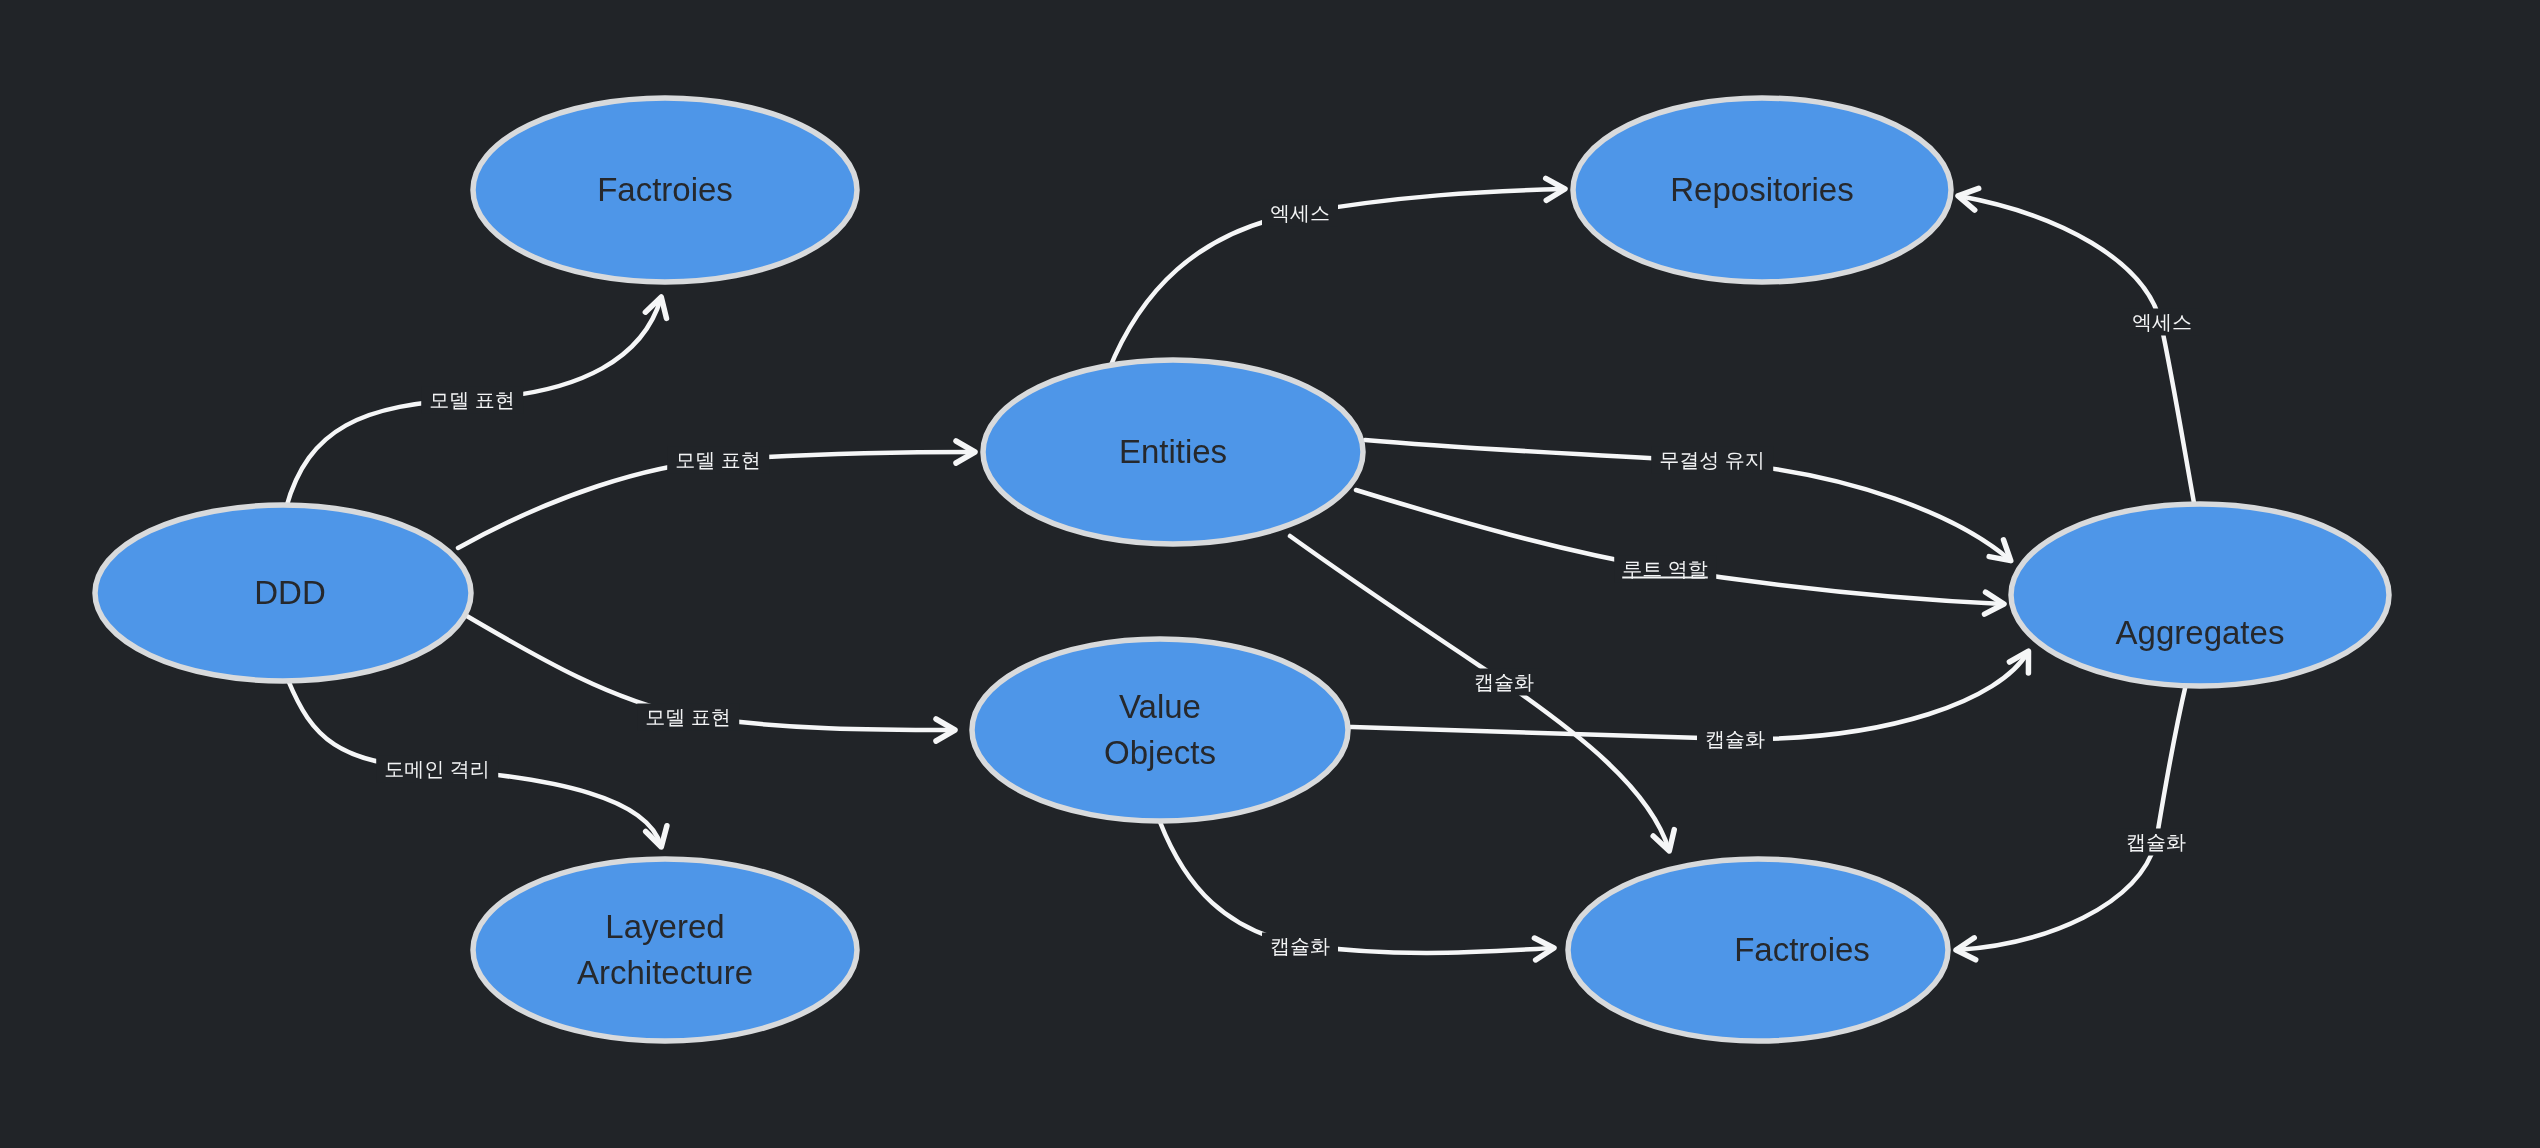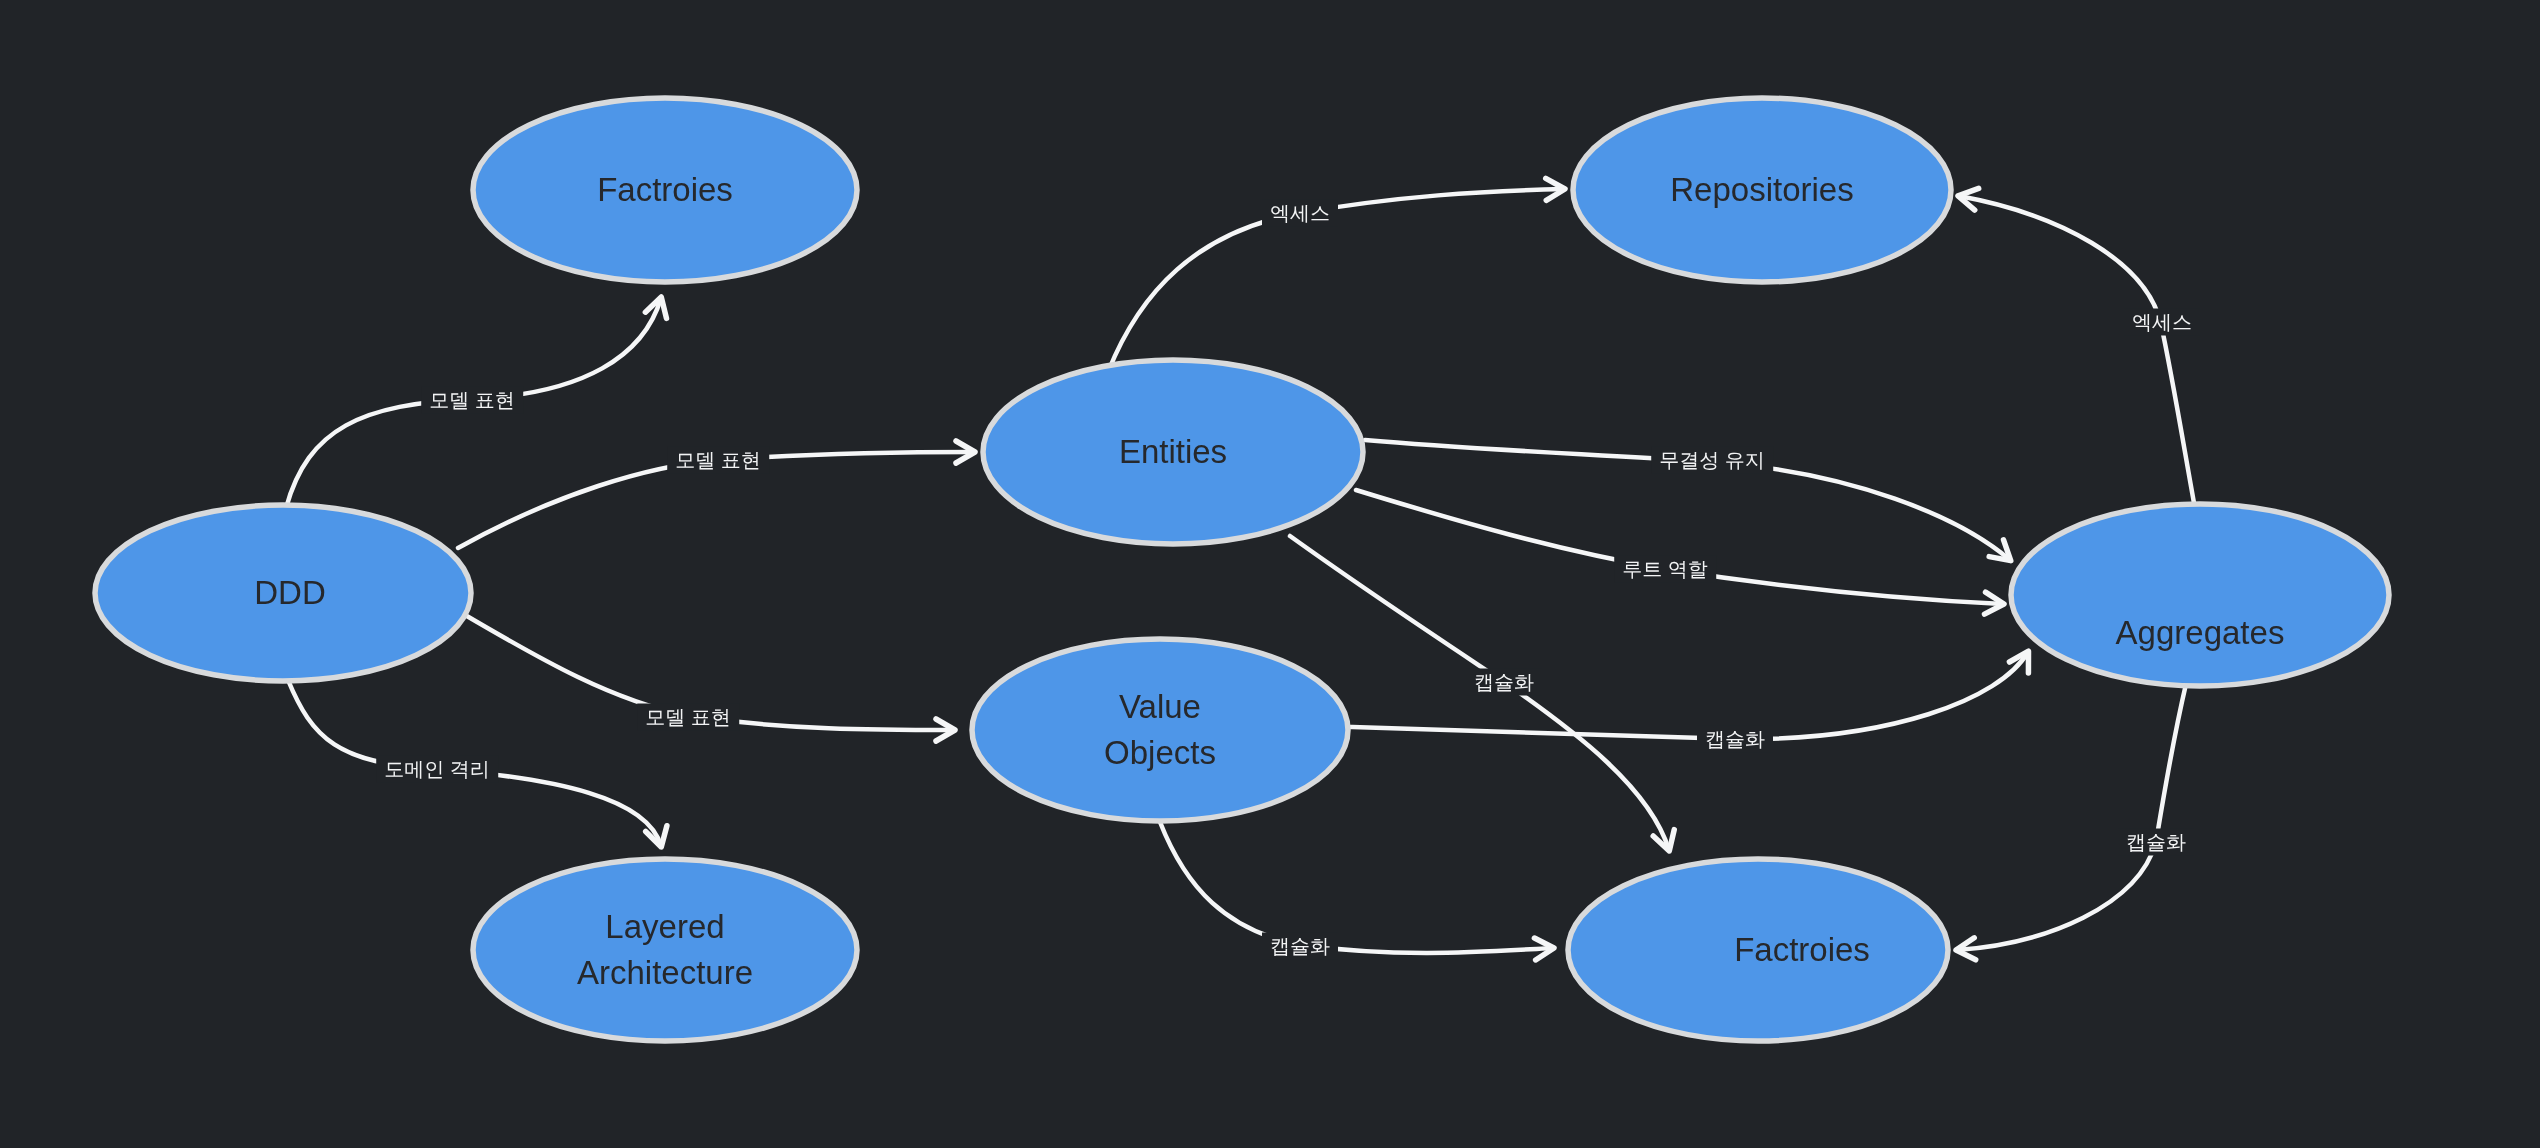--- a/index.html
+++ b/index.html
@@ -65,21 +65,21 @@
         <ellipse cx="1758" cy="950" rx="190" ry="91" fill="#4e96e8" stroke="#d8dadc" stroke-width="5.5"></ellipse>
       </g>
   </svg>
   <div id="labels-layer">
       <span class="edge-label" style="left: 472px; top: 400px;">모델 표현</span>
       <span class="edge-label" style="left: 718px; top: 460px;">모델 표현</span>
       <span class="edge-label" style="left: 688px; top: 717px;">모델 표현</span>
       <span class="edge-label" style="left: 437px; top: 769px;">도메인 격리</span>
       <span class="edge-label" style="left: 1300px; top: 213px;">엑세스</span>
       <span class="edge-label" style="left: 1712px; top: 460px;">무결성 유지</span>
-      <span class="edge-label" style="left: 1665px; top: 569px;">루트 역할</span>
+      <span class="edge-label" style="left: 1665px; top: 569px; text-decoration: underline;">루트 역할</span>
       <span class="edge-label" style="left: 1504px; top: 682px;">캡슐화</span>
       <span class="edge-label" style="left: 1735px; top: 739px;">캡슐화</span>
       <span class="edge-label" style="left: 1300px; top: 946px;">캡슐화</span>
       <span class="edge-label" style="left: 2162px; top: 322px;">엑세스</span>
       <span class="edge-label" style="left: 2156px; top: 842px;">캡슐화</span>
       <span class="node-label" style="left: 283px; top: 593px; margin-left: 7px;">DDD</span>
       <span class="node-label" style="left: 665px; top: 190px;">Factroies</span>
       <span class="node-label" style="left: 665px; top: 950px;">Layered
 Architecture</span>
       <span class="node-label" style="left: 1173px; top: 452px;">Entities</span>

